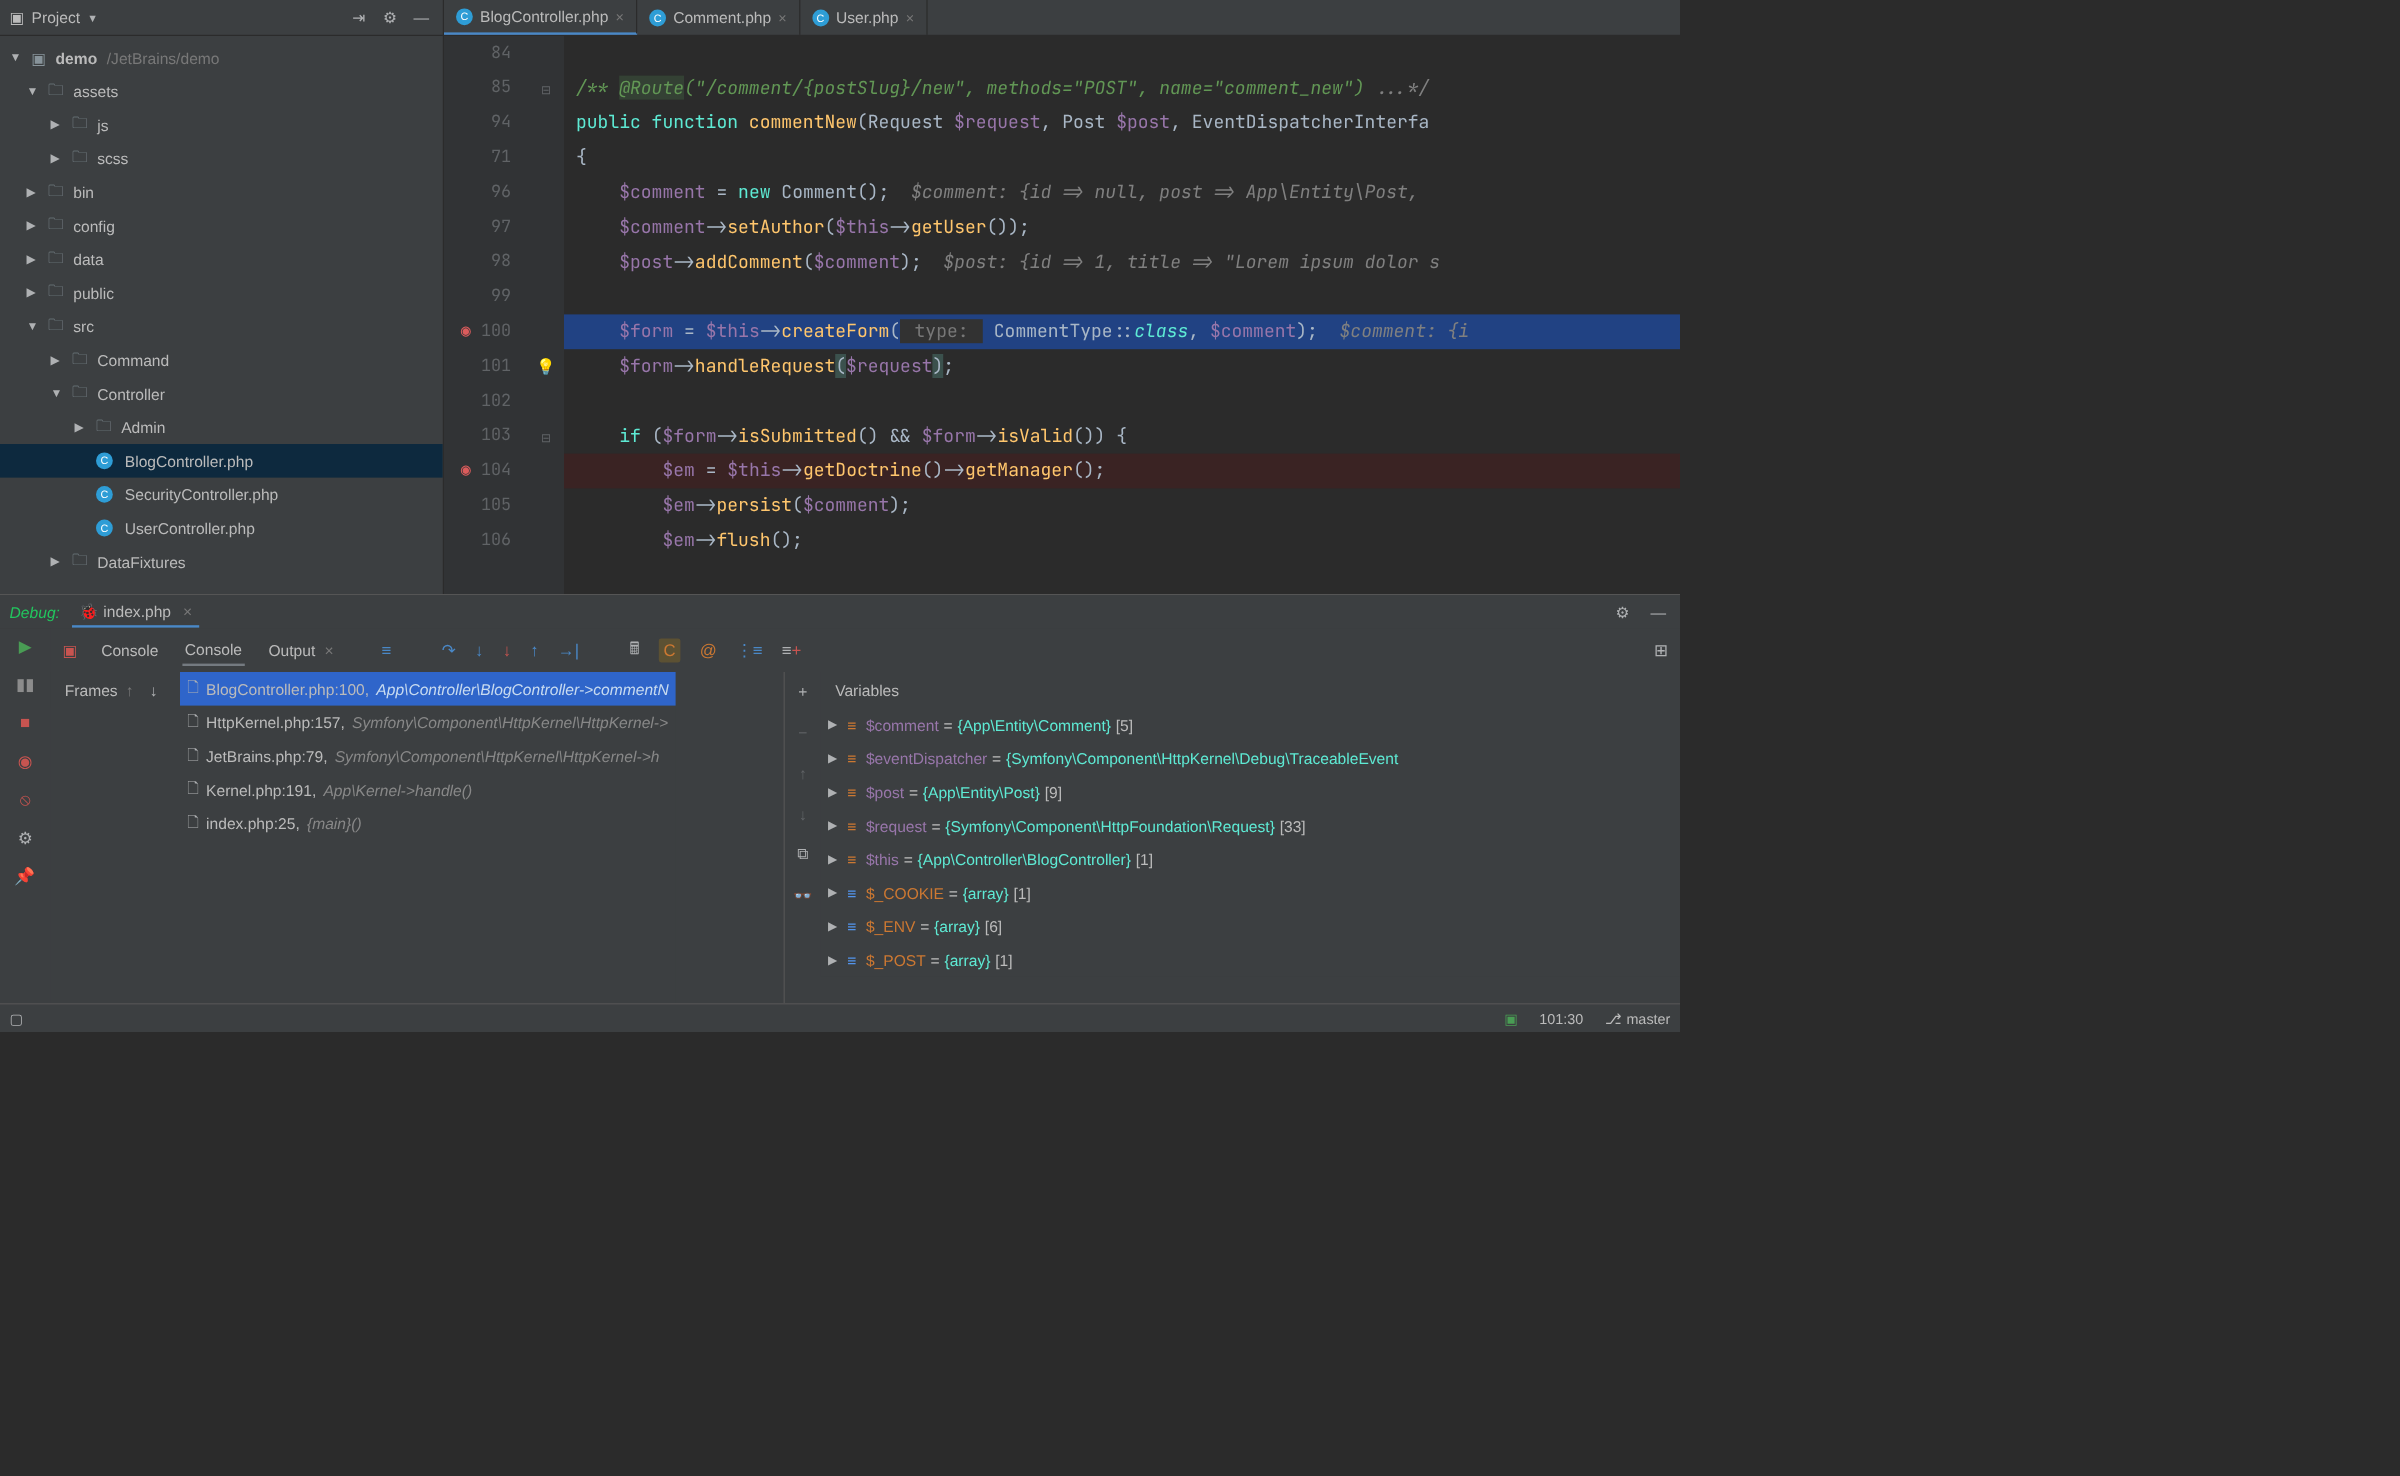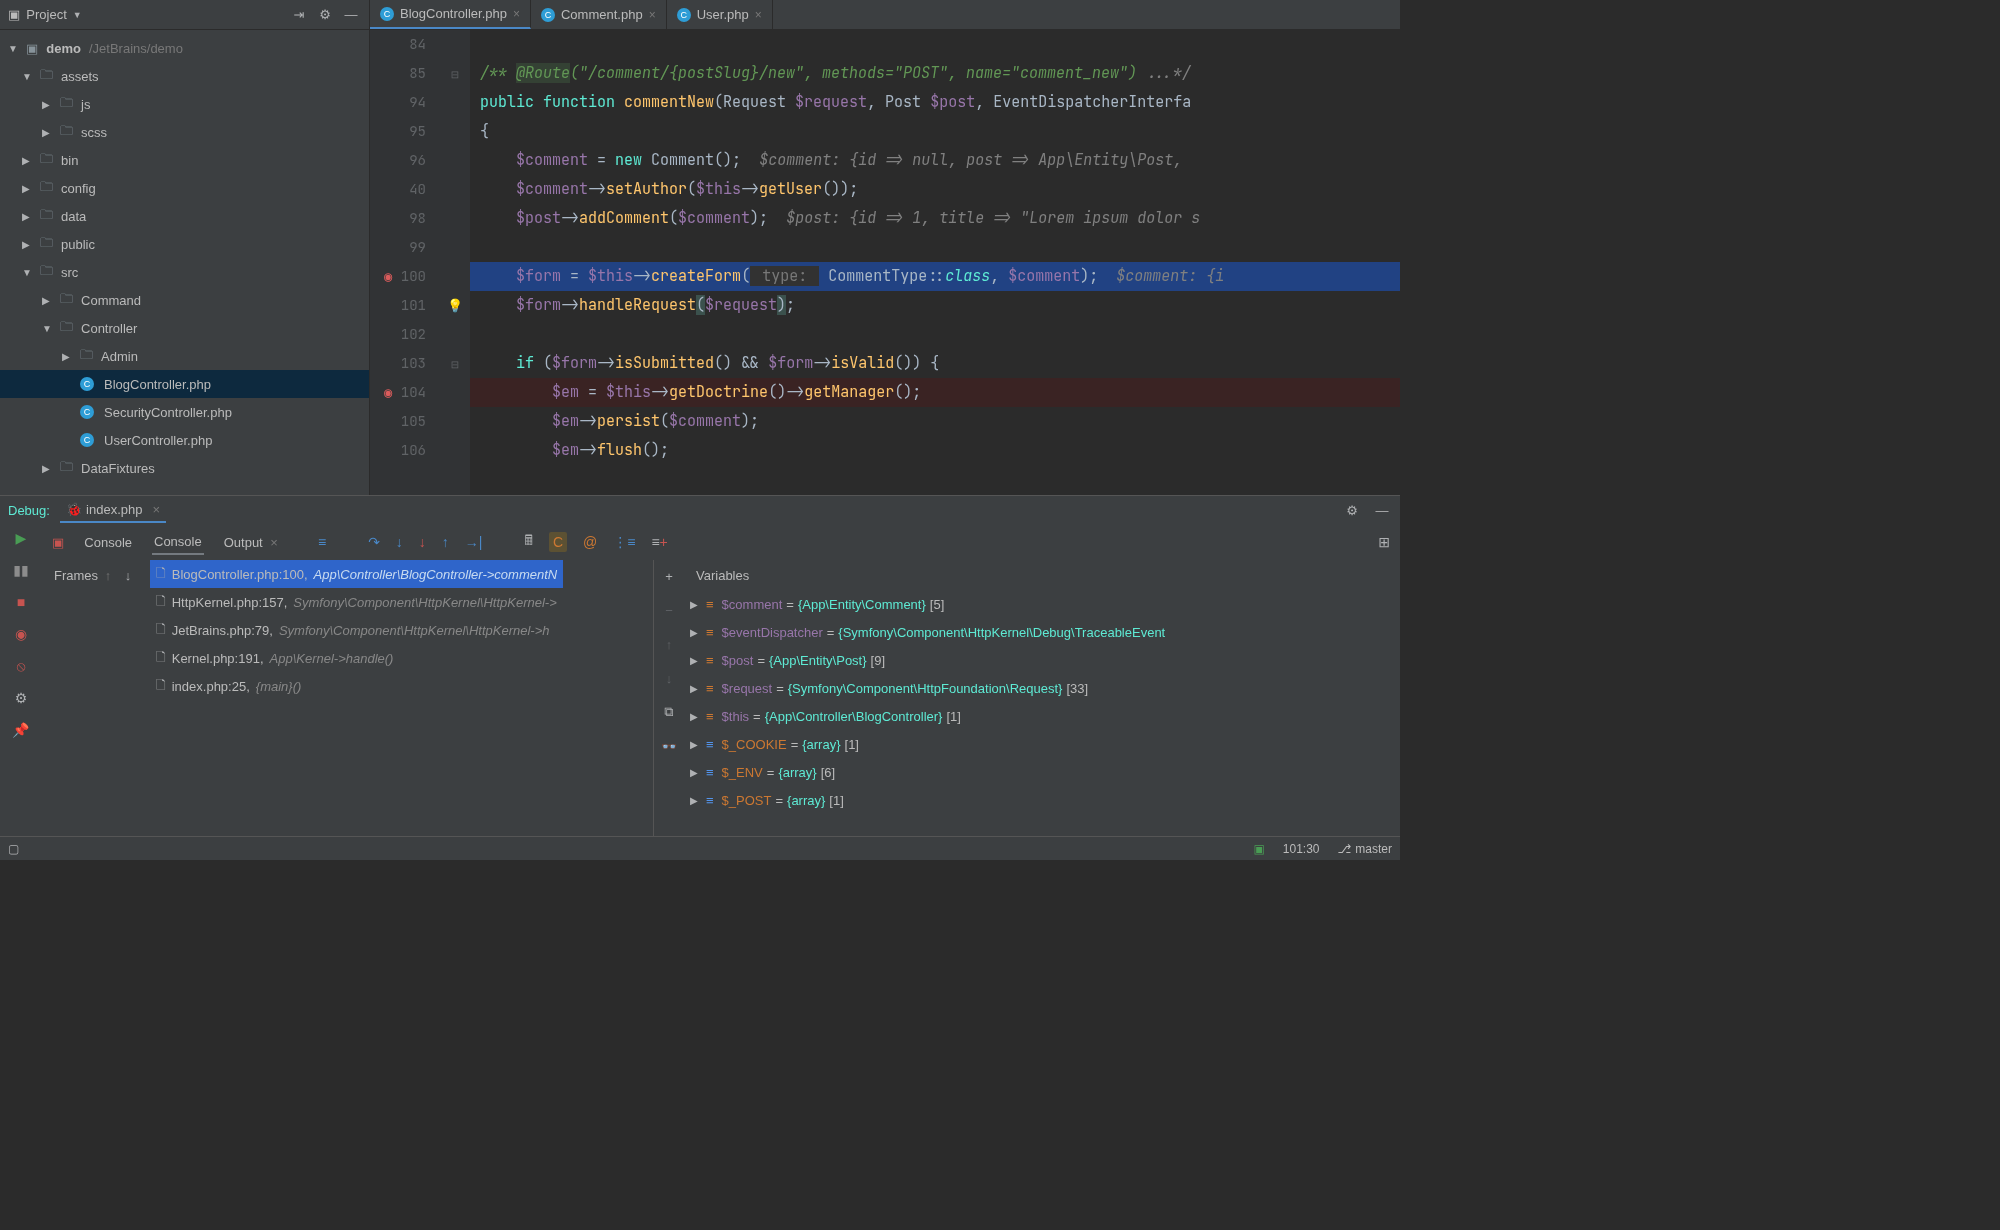--- a/index.html
+++ b/index.html
@@ -201,21 +201,21 @@
   border-top: 1px solid #555;
 }
 .debug-header {
   height: 28px;
   display: flex;
   align-items: center;
   padding: 0 8px;
   gap: 10px;
   background: #3c3f41;
 }
-.debug-header .label { color: #5eead4; }
+.debug-header .label { color: #22c55e; font-style: italic; }
 .debug-tab {
   display: flex;
   align-items: center;
   gap: 4px;
   padding: 4px 6px;
   border-bottom: 2px solid #4a88c7;
 }
 .bug-icon { color: #afb1b3; }
 .debug-body {
   flex: 1;
@@ -497,23 +497,23 @@
               <span>User.php</span>
               <span class="close">×</span>
             </div>
           </div>
       </div>
       <div class="editor-body">
         <div class="gutter" id="gutter">
             <div>84</div>
             <div>85</div>
             <div>94</div>
-            <div>95</div>
+            <div>71</div>
             <div>96</div>
-            <div>40</div>
+            <div>97</div>
             <div>98</div>
             <div>99</div>
             <div><span style="color:#db5c5c;">◉</span> 100</div>
             <div>101</div>
             <div>102</div>
             <div>103</div>
             <div><span style="color:#db5c5c;">◉</span> 104</div>
             <div>105</div>
             <div>106</div>
           </div>

